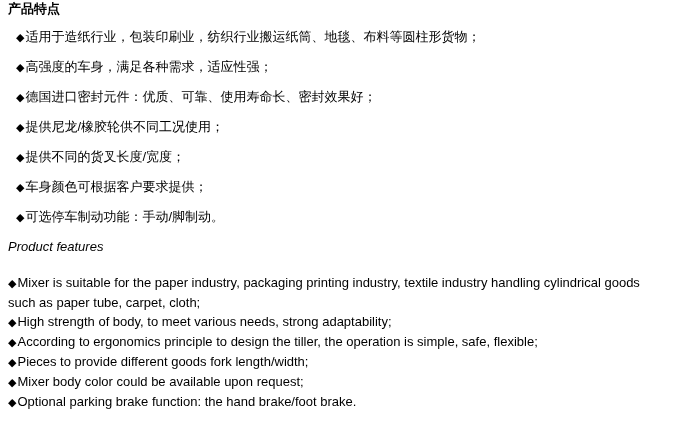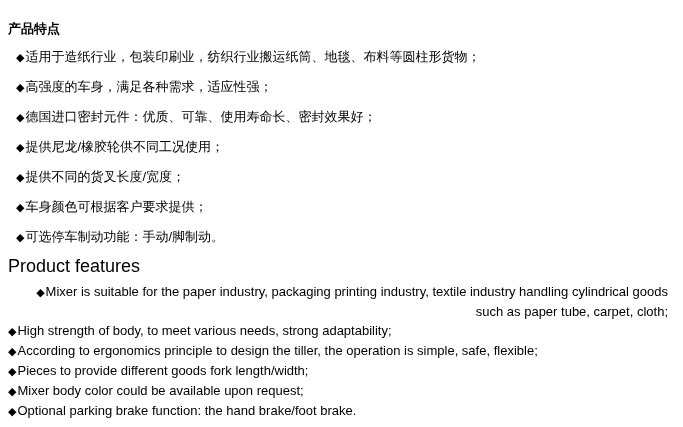--- a/index.html
+++ b/index.html
@@ -11,57 +11,57 @@
     height: 427px;
     background: #ffffff;
     font-family: "Liberation Sans", sans-serif;
     color: #000000;
     overflow: hidden;
   }
   .page {
     width: 683px;
     height: 370px;
     box-sizing: border-box;
-    padding: 20px 10px 0 8px;
+    padding: 0 10px 0 8px;
     position: relative;
   }
   .heading-cn {
     font-size: 13px;
     font-weight: bold;
     line-height: 18px;
     margin: 0 0 4px 0;
     letter-spacing: 0px;
   }
   .bullet-line {
     font-size: 13px;
     line-height: 21px;
     margin: 8px;
     white-space: nowrap;
   }
   .bullet-line .mark {
     font-size: 11px;
     padding-right: 1px;
   }
   .heading-en {
-    font-size: 18px;
+    font-size: 13px;
     line-height: 21px;
-    margin: 1px 0 5px 0;
+    margin: 1px 0 16px 0;
+    font-style: italic;
   }
   .en-line {
     font-size: 13px;
     line-height: 19px;
     margin: 0;
   }
   .en-line .mark {
     font-size: 11px;
     padding-right: 1px;
   }
   .en-line.wrap {
     max-width: 660px;
-    text-align: right;
   }
 </style>
 </head>
 <body>
 
 <div class="page">
 
   <h1 class="heading-cn">产品特点</h1>
 
   <p class="bullet-line"><span class="mark">◆</span><span>适用于造纸行业，包装印刷业，纺织行业搬运纸筒、地毯、布料等圆柱形货物；</span></p>

